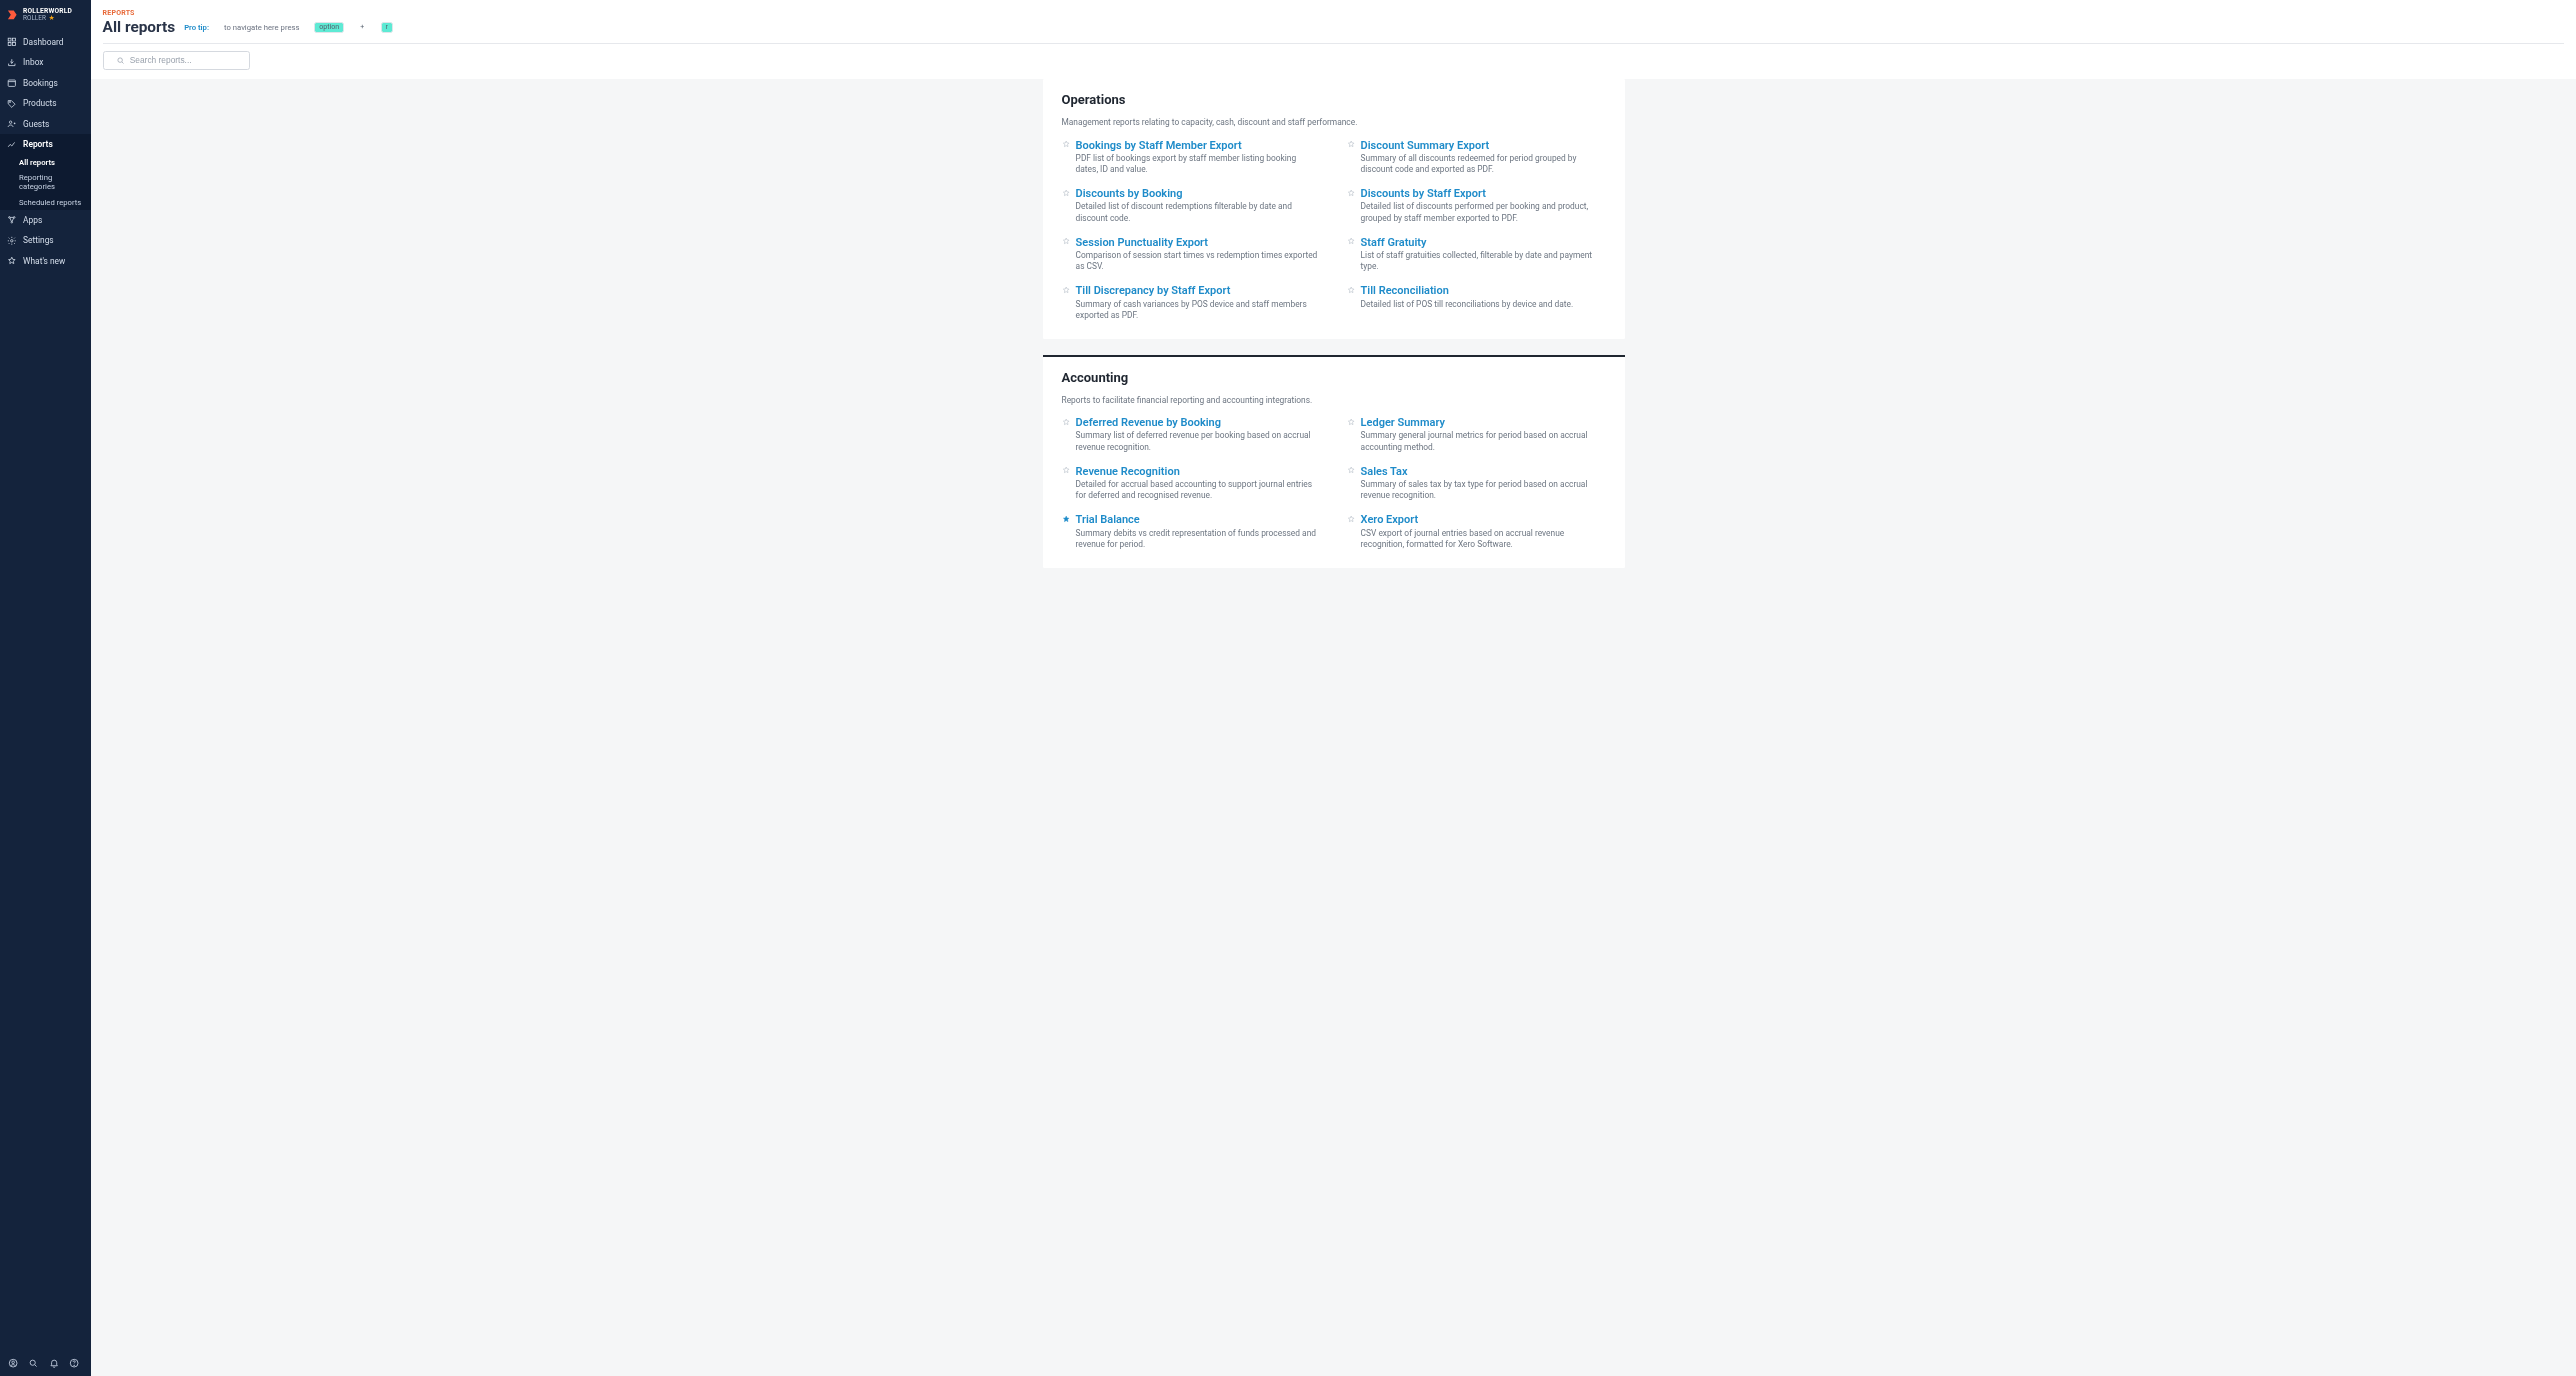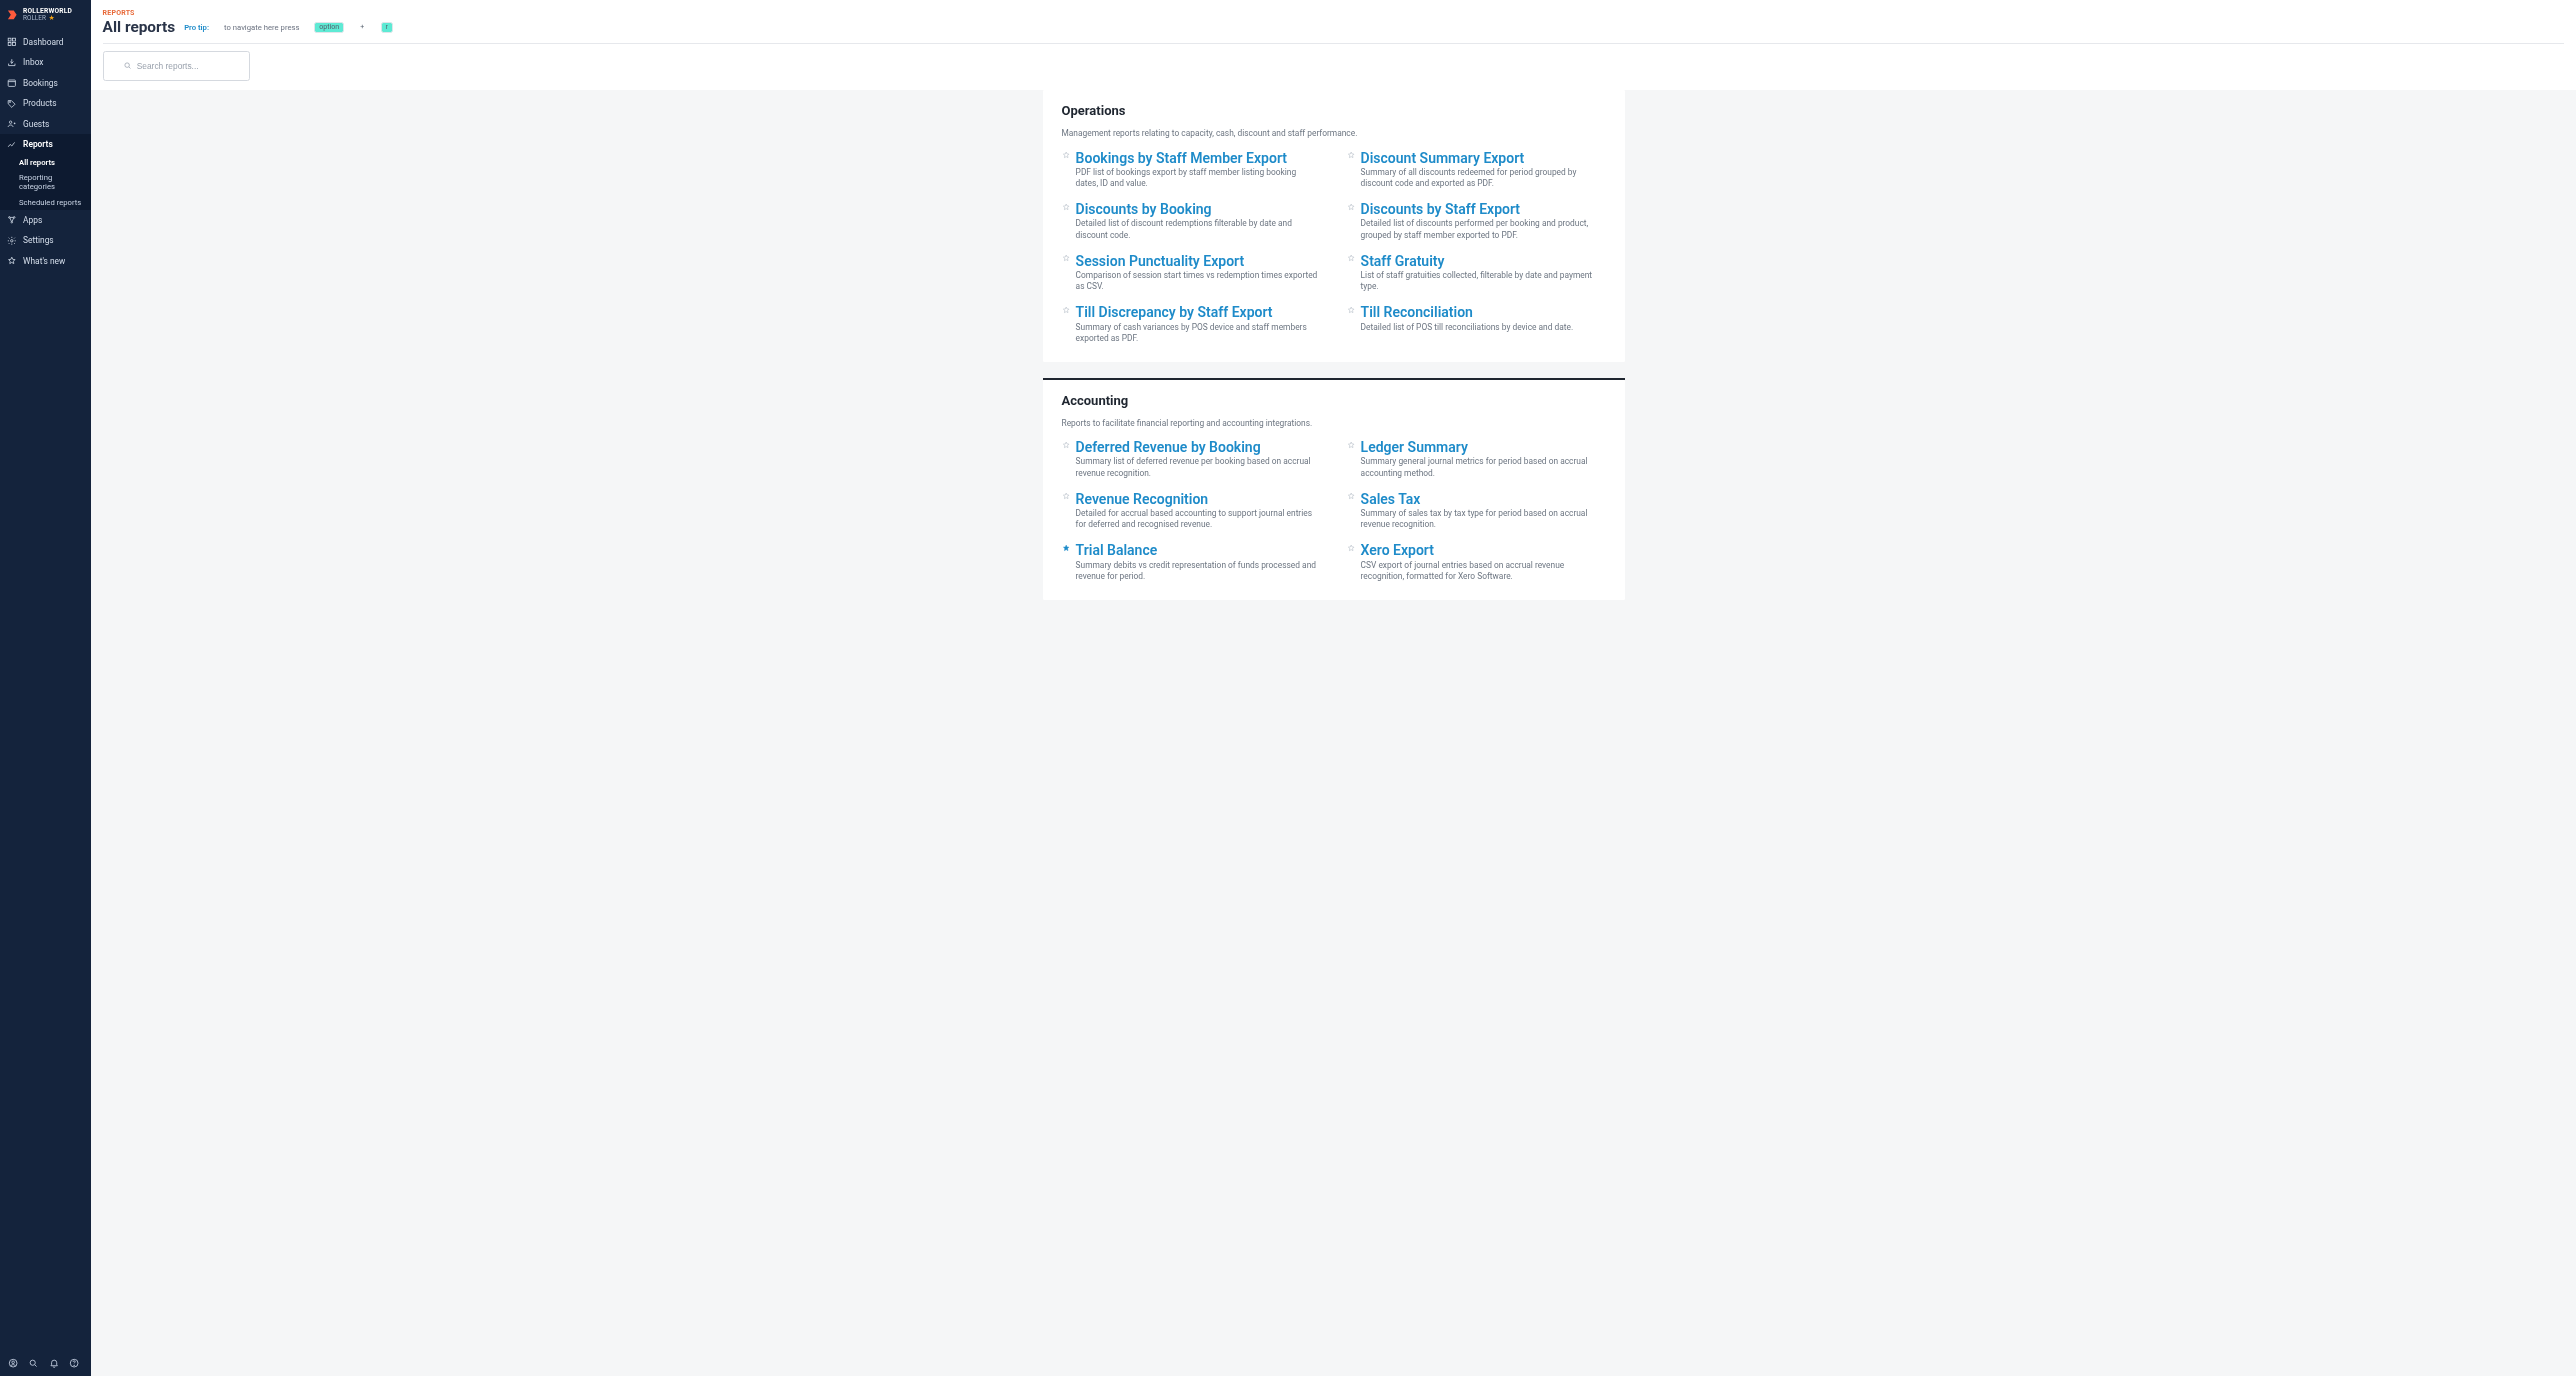--- a/index.html
+++ b/index.html
@@ -76,23 +76,23 @@
   .pro-tip .lbl { color: #1e8bc9; font-weight: 600; }
   .kbd {
     background: #5eead4; border: 0.6px solid #e1e5ea; border-radius: 2.6px;
     padding: 0.6px 3.9px; font-size: 7px; color: #55606e;
   }
   .kbd.plus { background: transparent; border: none; padding: 0 1.3px; }
   .divider { height: 0.6px; background: #e6e8ec; }
   .search-row { padding: 7.7px 0 9px 0; }
   .search-box {
     display: flex; align-items: center; gap: 5.1px;
-    width: 147px; height: 30px;
+    width: 147px; height: 19px;
     border: 0.6px solid #d5d9df; border-radius: 2.6px;
-    padding: 0 19px; background: #fff;
+    padding: 0 12px; background: #fff;
   }
   .search-box input {
     border: none; outline: none; width: 100%; font-size: 8.4px; color: #374151;
     background: transparent;
   }
   .search-box input::placeholder { color: #9aa2ad; }
   .search-ico { color: #9aa2ad; }
 
   .content { padding: 0 0 19px 0; display:flex; flex-direction:column; align-items:center; }
   .panel {
@@ -117,21 +117,21 @@
     margin-top: 11.6px;
   }
   .report { display: flex; gap: 5.1px; align-items: flex-start; }
   .star-btn {
     width: 9px; height: 9px; margin-top: 1.3px;
     display:inline-flex; align-items:center; justify-content:center;
     color:#b8bfc9; cursor:pointer; flex-shrink:0;
   }
   .star-btn.fav { color:#1e8bc9; }
   .report-body { display:flex; flex-direction:column; gap:1.3px; }
-  .report-title { color:#1e8bc9; font-weight:600; font-size:14px; cursor:pointer; }
+  .report-title { color:#1e8bc9; font-weight:600; font-size:11px; cursor:pointer; }
   .report-desc { color:#6d7682; font-size:8.4px; line-height:1.35; }
 
   svg { display:block; }
 </style>
 </head>
 <body>
 
 <div class="app">
   <aside class="sidebar">
     <div class="brand">

